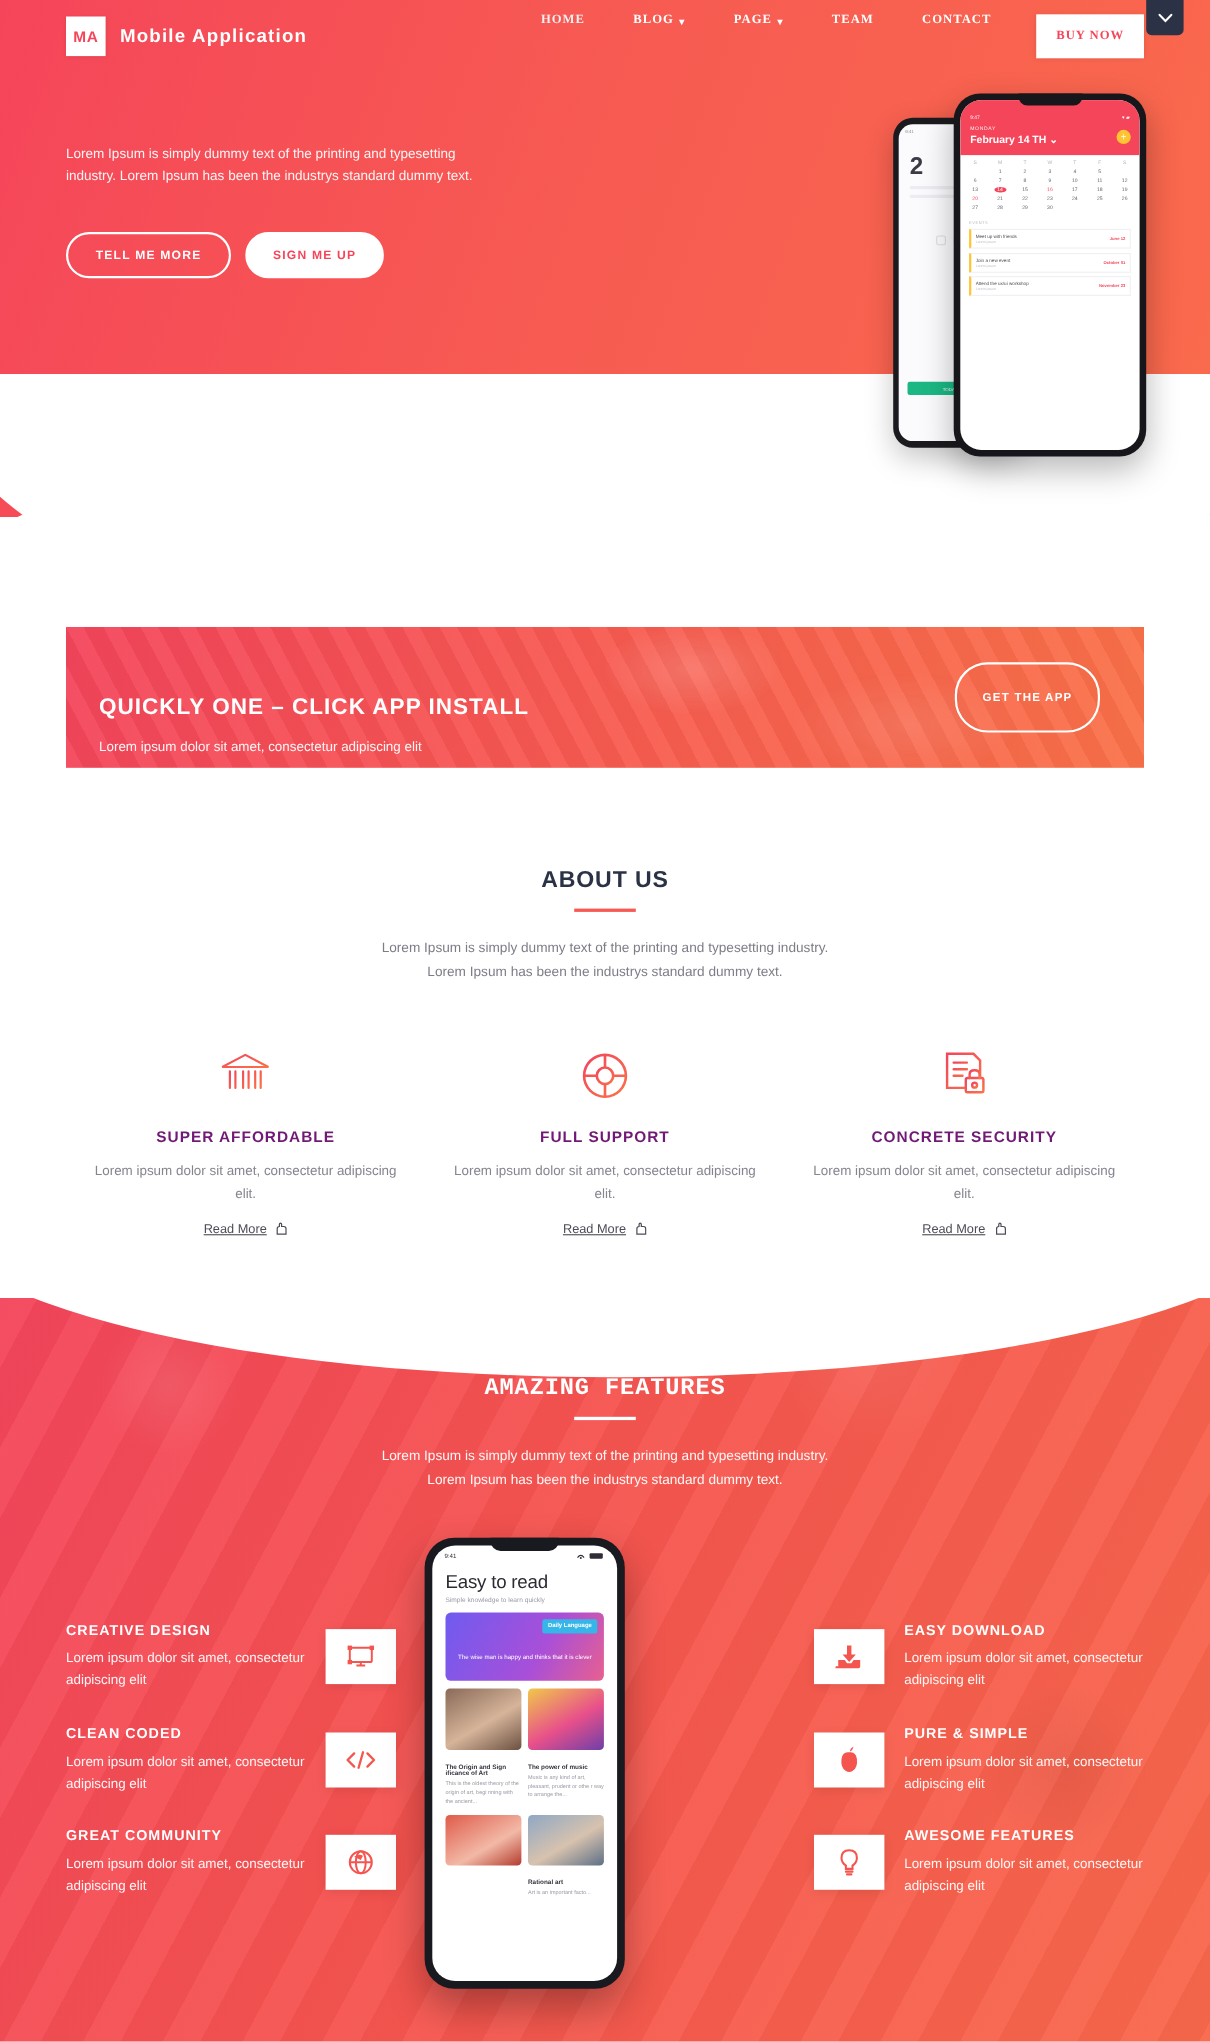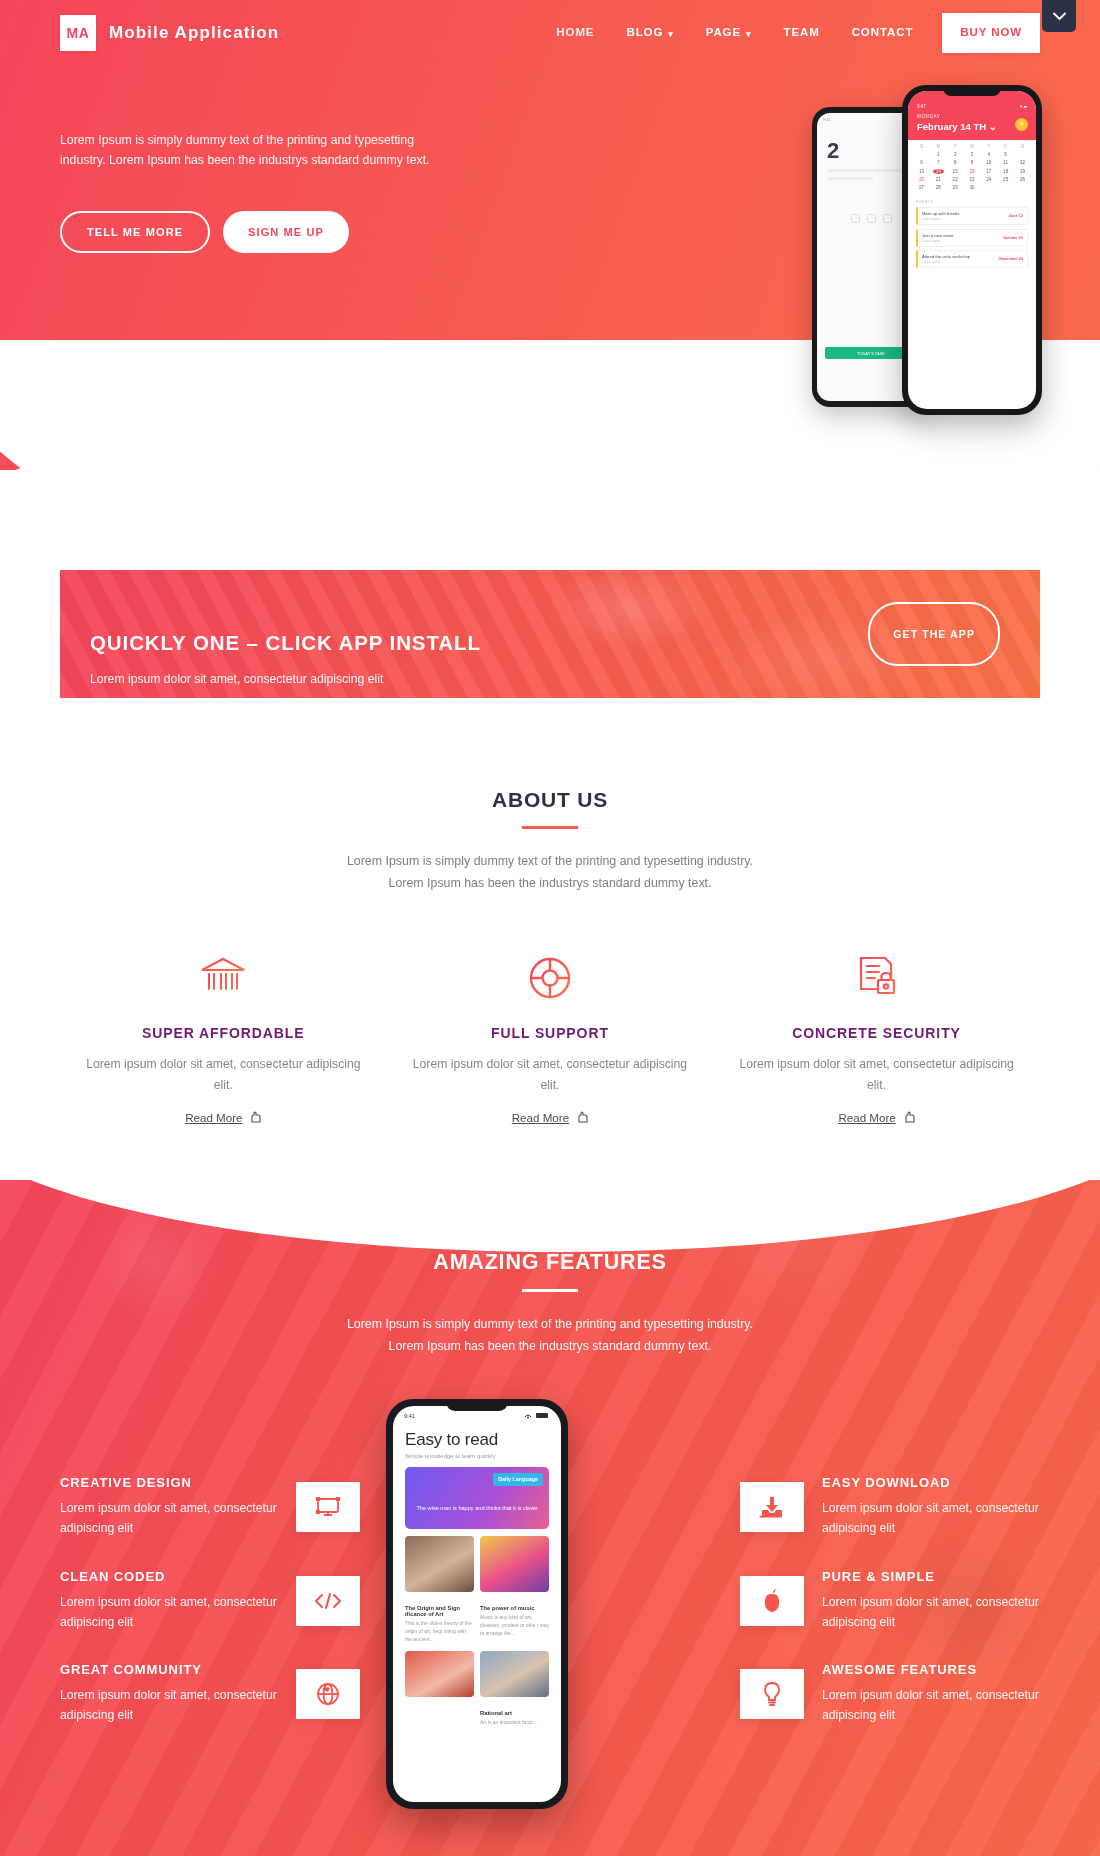--- a/index.html
+++ b/index.html
@@ -56,21 +56,21 @@
     letter-spacing: .5px;
     display: flex; align-items: center; justify-content: center;
     box-shadow: 0 1px 4px rgba(0,0,0,.10);
   }
   .brand-name {
     color: #fff;
     font-size: 17px;
     font-weight: bold;
     letter-spacing: 1.1px;
   }
-  .nav { margin-left: auto; display: flex; align-items: center; gap: 0; }
+  .nav { margin-left: auto; display: flex; align-items: flex-start; gap: 12px; font-family: Liberation Serif, serif; }
   .nav a {
     color: #ffffff;
     text-decoration: none;
     font-size: 11.5px;
     font-weight: bold;
     letter-spacing: .9px;
     padding: 0 16px;
     display: flex; align-items: center; gap: 5px;
     line-height: 1;
   }
@@ -169,21 +169,21 @@
   .ph-back-screen .pb-line { height: 3px; background: #ececf2; border-radius: 2px; margin: 5px 10px; }
   .ph-back-screen .pb-icons { display: flex; gap: 7px; justify-content: center; margin-top: 34px; opacity: .45; }
   .ph-back-screen .pb-icons i { width: 9px; height: 9px; border: 1px solid #b9b9c4; border-radius: 2px; display: block; }
   .ph-back-screen .pb-green {
     position: absolute; bottom: 42px; left: 8px; right: 8px;
     background: #1bb884; height: 12px; border-radius: 2px;
     color: #fff; font-size: 4px; display: flex; align-items: center; justify-content: center;
   }
   .ph-front {
     position: absolute; right: 0; top: 0;
-    width: 140px; height: 330px;
+    width: 175px; height: 330px;
     background: #17171b;
     border-radius: 24px;
     padding: 6px;
     box-shadow: 0 12px 30px rgba(0,0,0,.28);
   }
   .ph-front-screen {
     width: 100%; height: 100%;
     background: #fff;
     border-radius: 19px;
     overflow: hidden;
@@ -326,21 +326,21 @@
       repeating-linear-gradient(118deg, rgba(255,255,255,.045) 0 30px, rgba(0,0,0,.025) 30px 64px);
   }
   .feat-top-curve {
     position: absolute; top: -78px; left: -60px;
     width: 1240px; height: 150px;
     background: #ffffff;
     border-radius: 0 0 50% 50% / 0 0 100% 100%;
     z-index: 3;
   }
   .feat-head { position: relative; z-index: 6; text-align: center; padding-top: 70px; }
-  .feat-head .sec-title { color: #fff; font-size: 21.5px; }
+  .feat-head .sec-title { color: #fff; font-size: 21.5px; font-family: Liberation Mono, monospace; }
   .feat-head .sec-rule { background: #fff; }
   .feat-head .sec-desc { color: rgba(255,255,255,.95); }
 
   .feat-body {
     position: relative; z-index: 6;
     display: flex;
     padding: 42px 60px 0;
     align-items: flex-start;
   }
   .feat-col { width: 300px; padding-top: 76px; }

